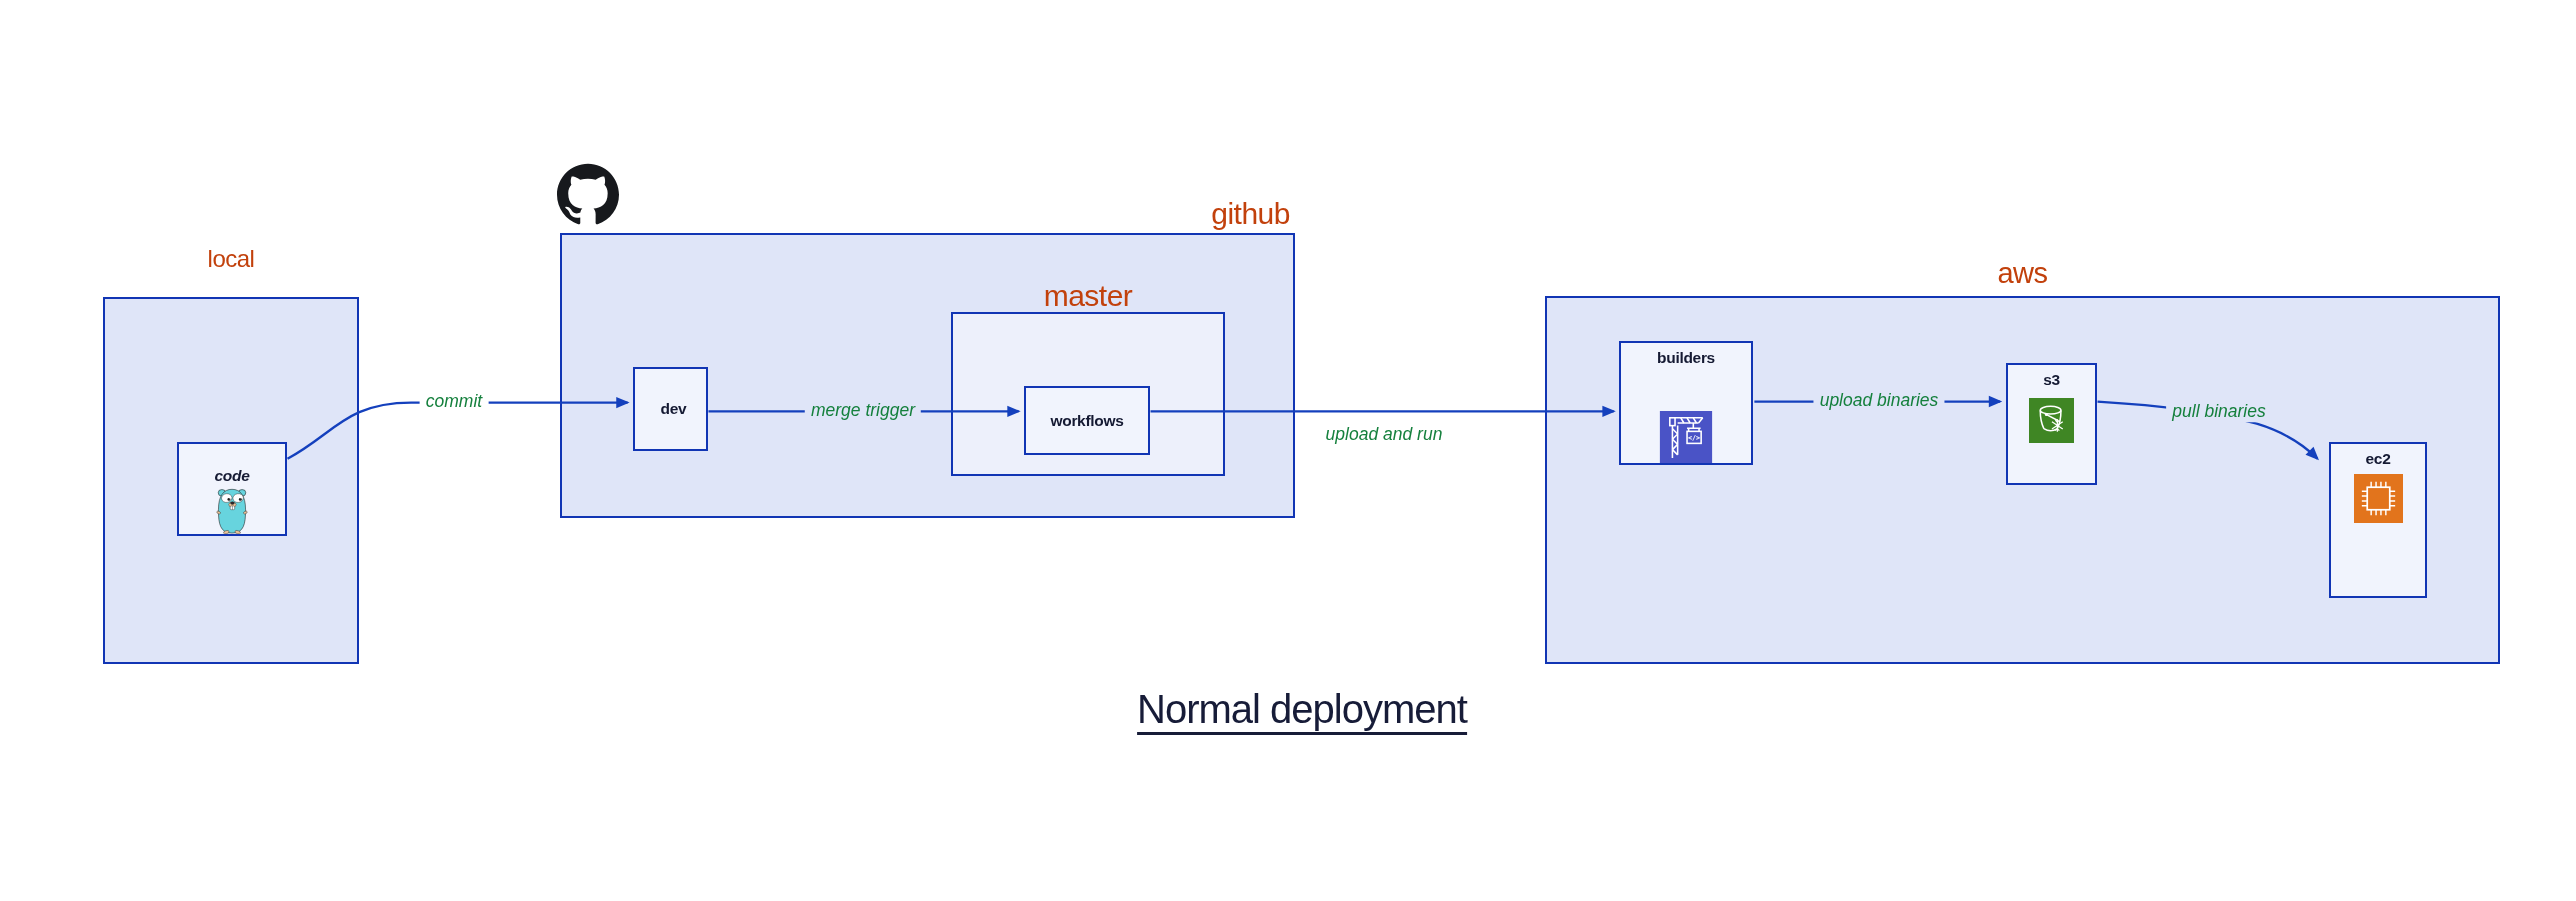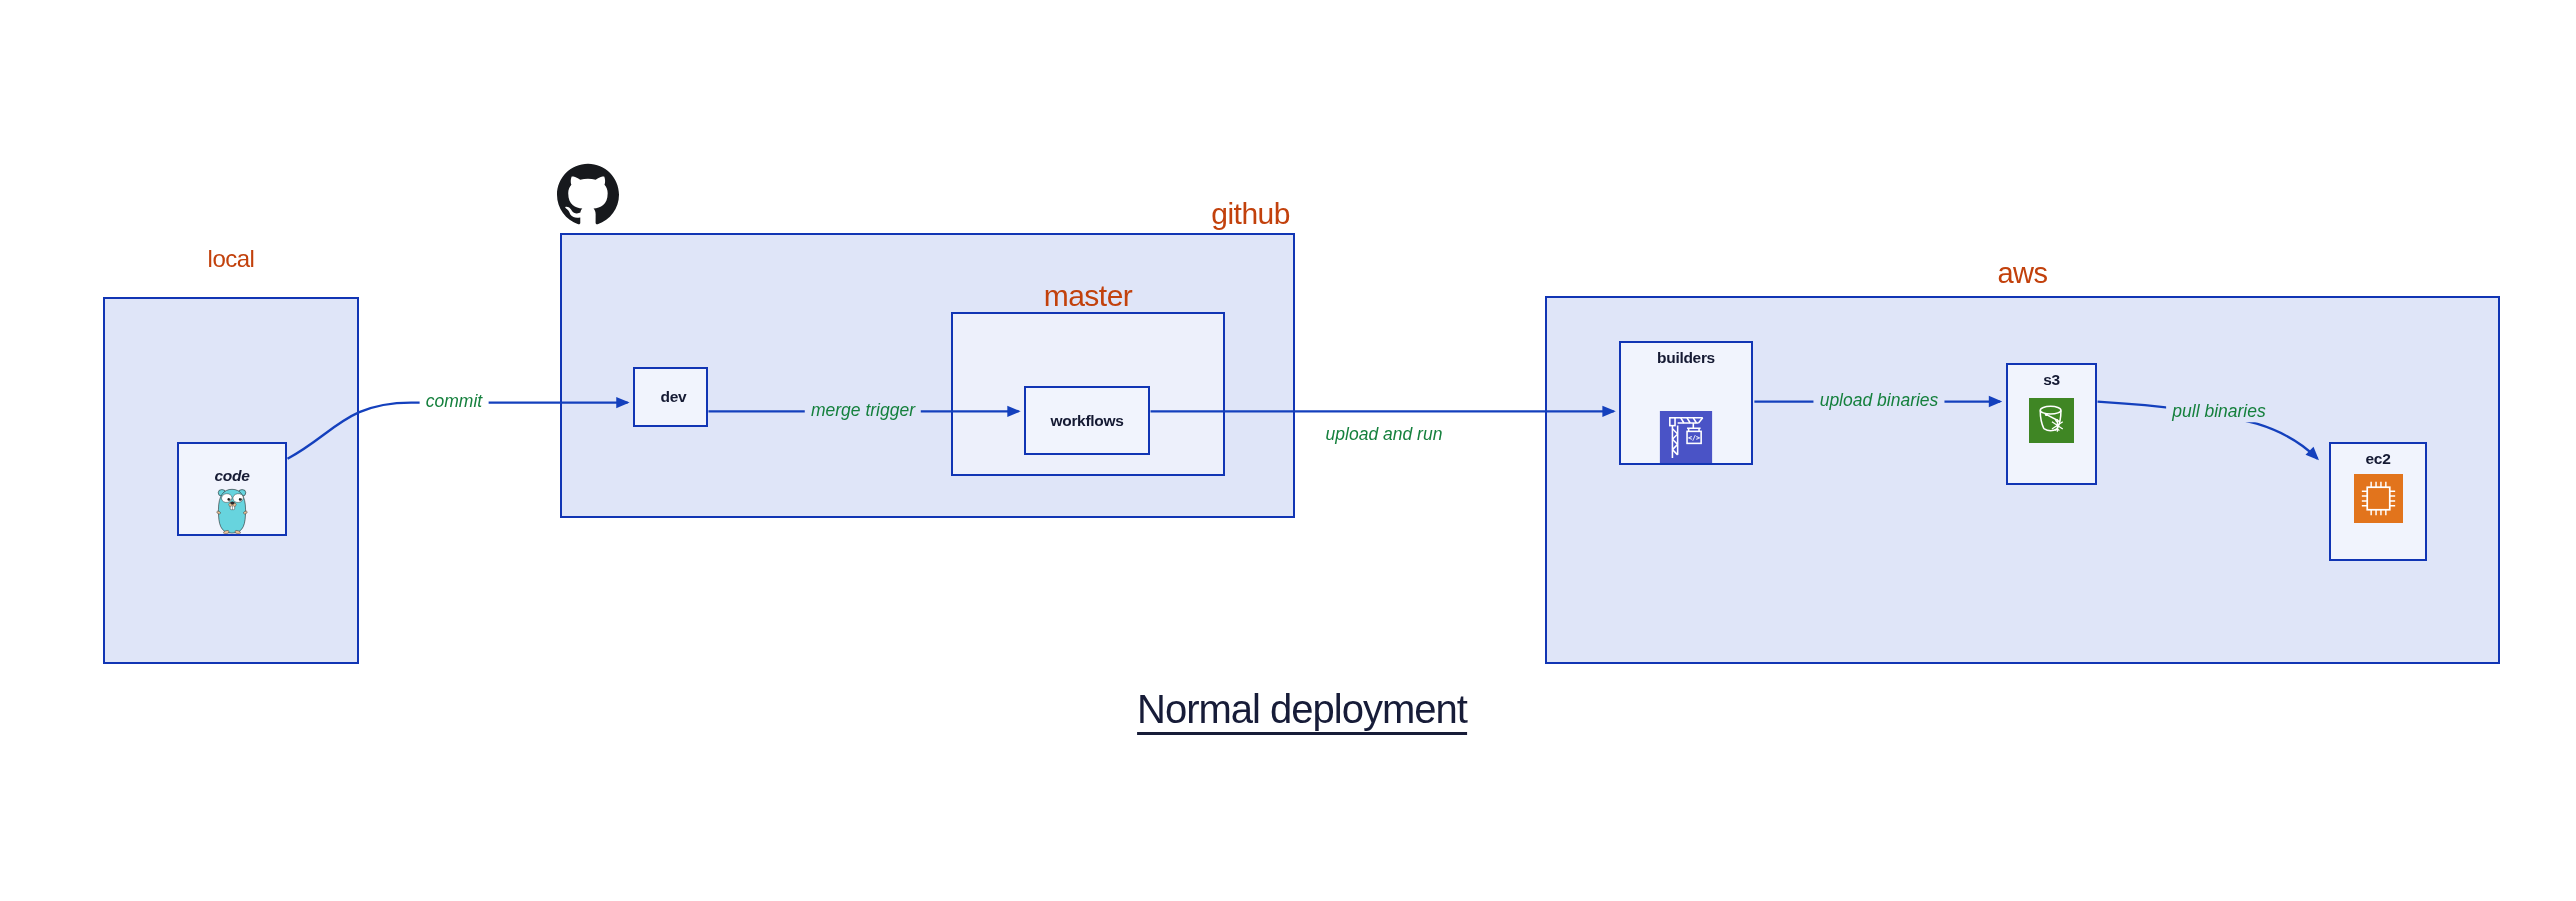--- a/index.html
+++ b/index.html
@@ -31,25 +31,25 @@
   .node{
     position:absolute;box-sizing:border-box;background:#f1f4fd;
     border:2.6px solid #1135b4;z-index:4;display:flex;flex-direction:column;
     align-items:center;
   }
   .node .nlabel{
     font-weight:bold;font-size:15.5px;color:#151a33;line-height:1;
     letter-spacing:-0.3px;
   }
   .node.code     {left:177px;  top:442px; width:110px; height:94px; padding-top:24px;font-style:italic;}
-  .node.dev      {left:633px; top:367px; width:75px; height:60px; justify-content:center;padding-left:6px;}
+  .node.dev      {left:633px; top:367px; width:75px; height:84px; justify-content:center;padding-left:6px;}
   .node.workflows{left:1024px; top:386px; width:126px; height:69px; justify-content:center;}
   .node.builders {left:1619px; top:341px; width:134px; height:124px; padding-top:7.2px;gap:41px;}
   .node.s3       {left:2006px; top:341px; width:91px; height:122px; padding-top:7.2px;margin-top:22px;}
-  .node.ec2      {left:2329px; top:442px; width:98px; height:119px; padding-top:7.2px;}
+  .node.ec2      {left:2329px; top:442px; width:98px; height:156px; padding-top:7.2px;}
   .node .icon{margin-top:4.1px;}
   .node.s3 .icon{margin-top:10.3px;}
   .node.ec2 .icon{margin-top:7.2px;}
 
   
   .octocat{position:absolute;left:557px;top:163px;width:62px;height:62px;z-index:3;}
 
   
   #connectors{position:absolute;left:0;top:0;z-index:5;pointer-events:none;}
   .edge{stroke:#1440bd;stroke-width:4.5px;fill:none;}

